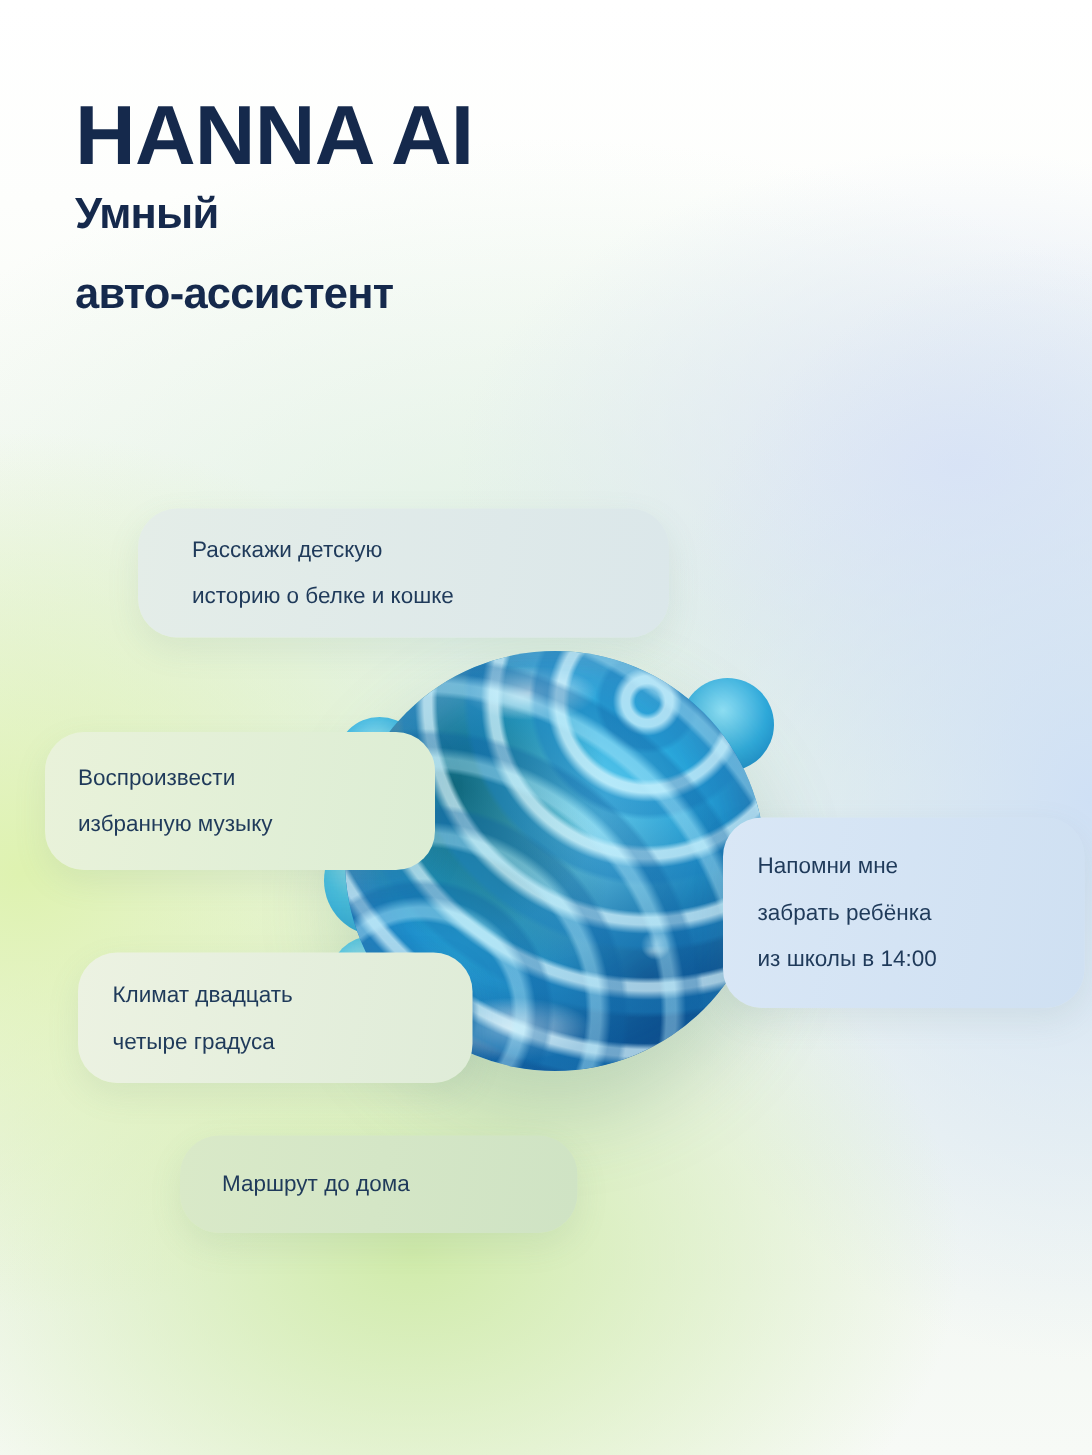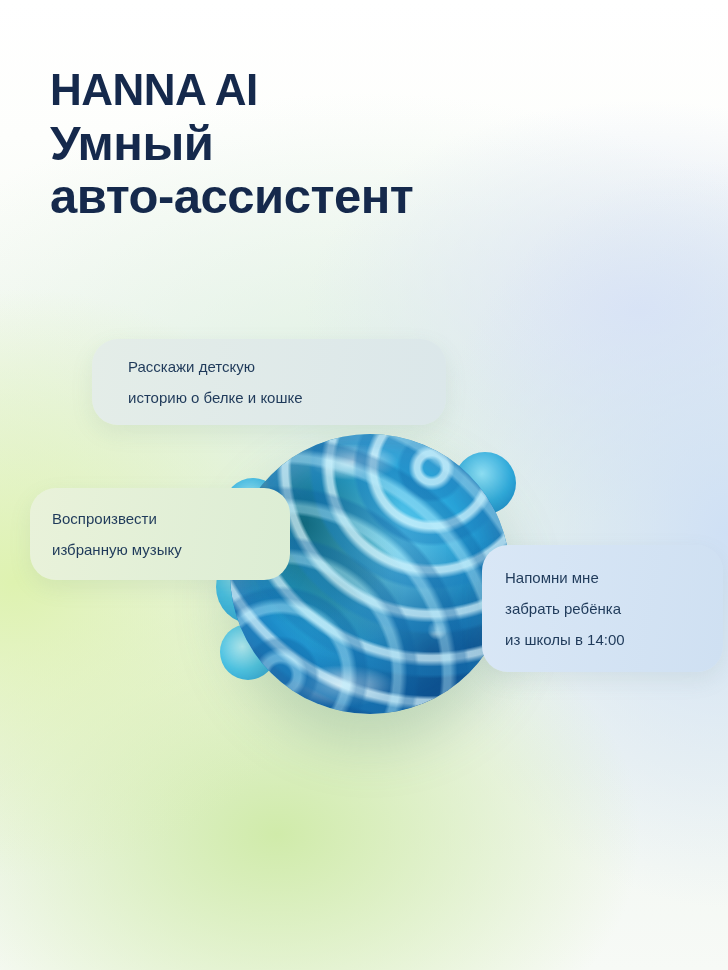--- a/index.html
+++ b/index.html
@@ -12,24 +12,24 @@
       radial-gradient(ellipse 520px 380px at 38% 86%, #d0ebaa 0%, rgba(208,235,170,0) 70%),
       radial-gradient(ellipse 430px 520px at 100% 55%, #cfe0f5 0%, rgba(207,224,245,0) 72%),
       radial-gradient(ellipse 480px 300px at 88% 32%, #dde5f6 0%, rgba(221,229,246,0) 70%),
       radial-gradient(ellipse 700px 420px at 50% 42%, rgba(213,236,221,0.65) 0%, rgba(213,236,221,0) 75%),
       linear-gradient(180deg, #ffffff 0%, #fdfefc 14%, #f3f8ef 42%, #f1f6f2 78%, #f7faf6 100%);
   }
 
   
   .title{position:absolute;left:50px;top:64px;color:#15294c;}
   .brand{
-    font-size:44px;font-weight:700;letter-spacing:-0.5px;line-height:52px;
+    font-size:56px;font-weight:700;letter-spacing:-0.5px;line-height:52px;
   }
   .tagline{
-    font-size:49px;font-weight:700;letter-spacing:-0.5px;line-height:53px;
+    font-size:29px;font-weight:700;letter-spacing:-0.5px;line-height:53px;
     white-space:pre-line;margin-top:1px;
   }
 
   
   .sphere-wrap{position:absolute;left:214px;top:426px;width:302px;height:294px;}
   .bump{position:absolute;border-radius:50%;}
   .bump.b1{left:2px;top:124px;width:74px;height:74px;
     background:radial-gradient(circle at 40% 30%, #aeeffc 0%, #46c2e8 45%, #1b90cc 100%);}
   .bump.b2{left:10px;top:52px;width:58px;height:58px;
     background:radial-gradient(circle at 45% 35%, #9fe9fa 0%, #39b4e0 50%, #1784c2 100%);}
@@ -121,16 +121,23 @@
     <span class="bubble-text">Воспроизвести
 избранную музыку</span>
   </div>
 
   <div class="bubble bubble-remind">
     <span class="bubble-text">Напомни мне
 забрать ребёнка
 из школы в 14:00</span>
   </div>
 
+  <div class="bubble bubble-climate">
+    <span class="bubble-text">Климат двадцать
+четыре градуса</span>
+  </div>
 
+  <div class="bubble bubble-route">
+    <span class="bubble-text">Маршрут до дома</span>
+  </div>
 
 
 </div>
 
 </body></html>

